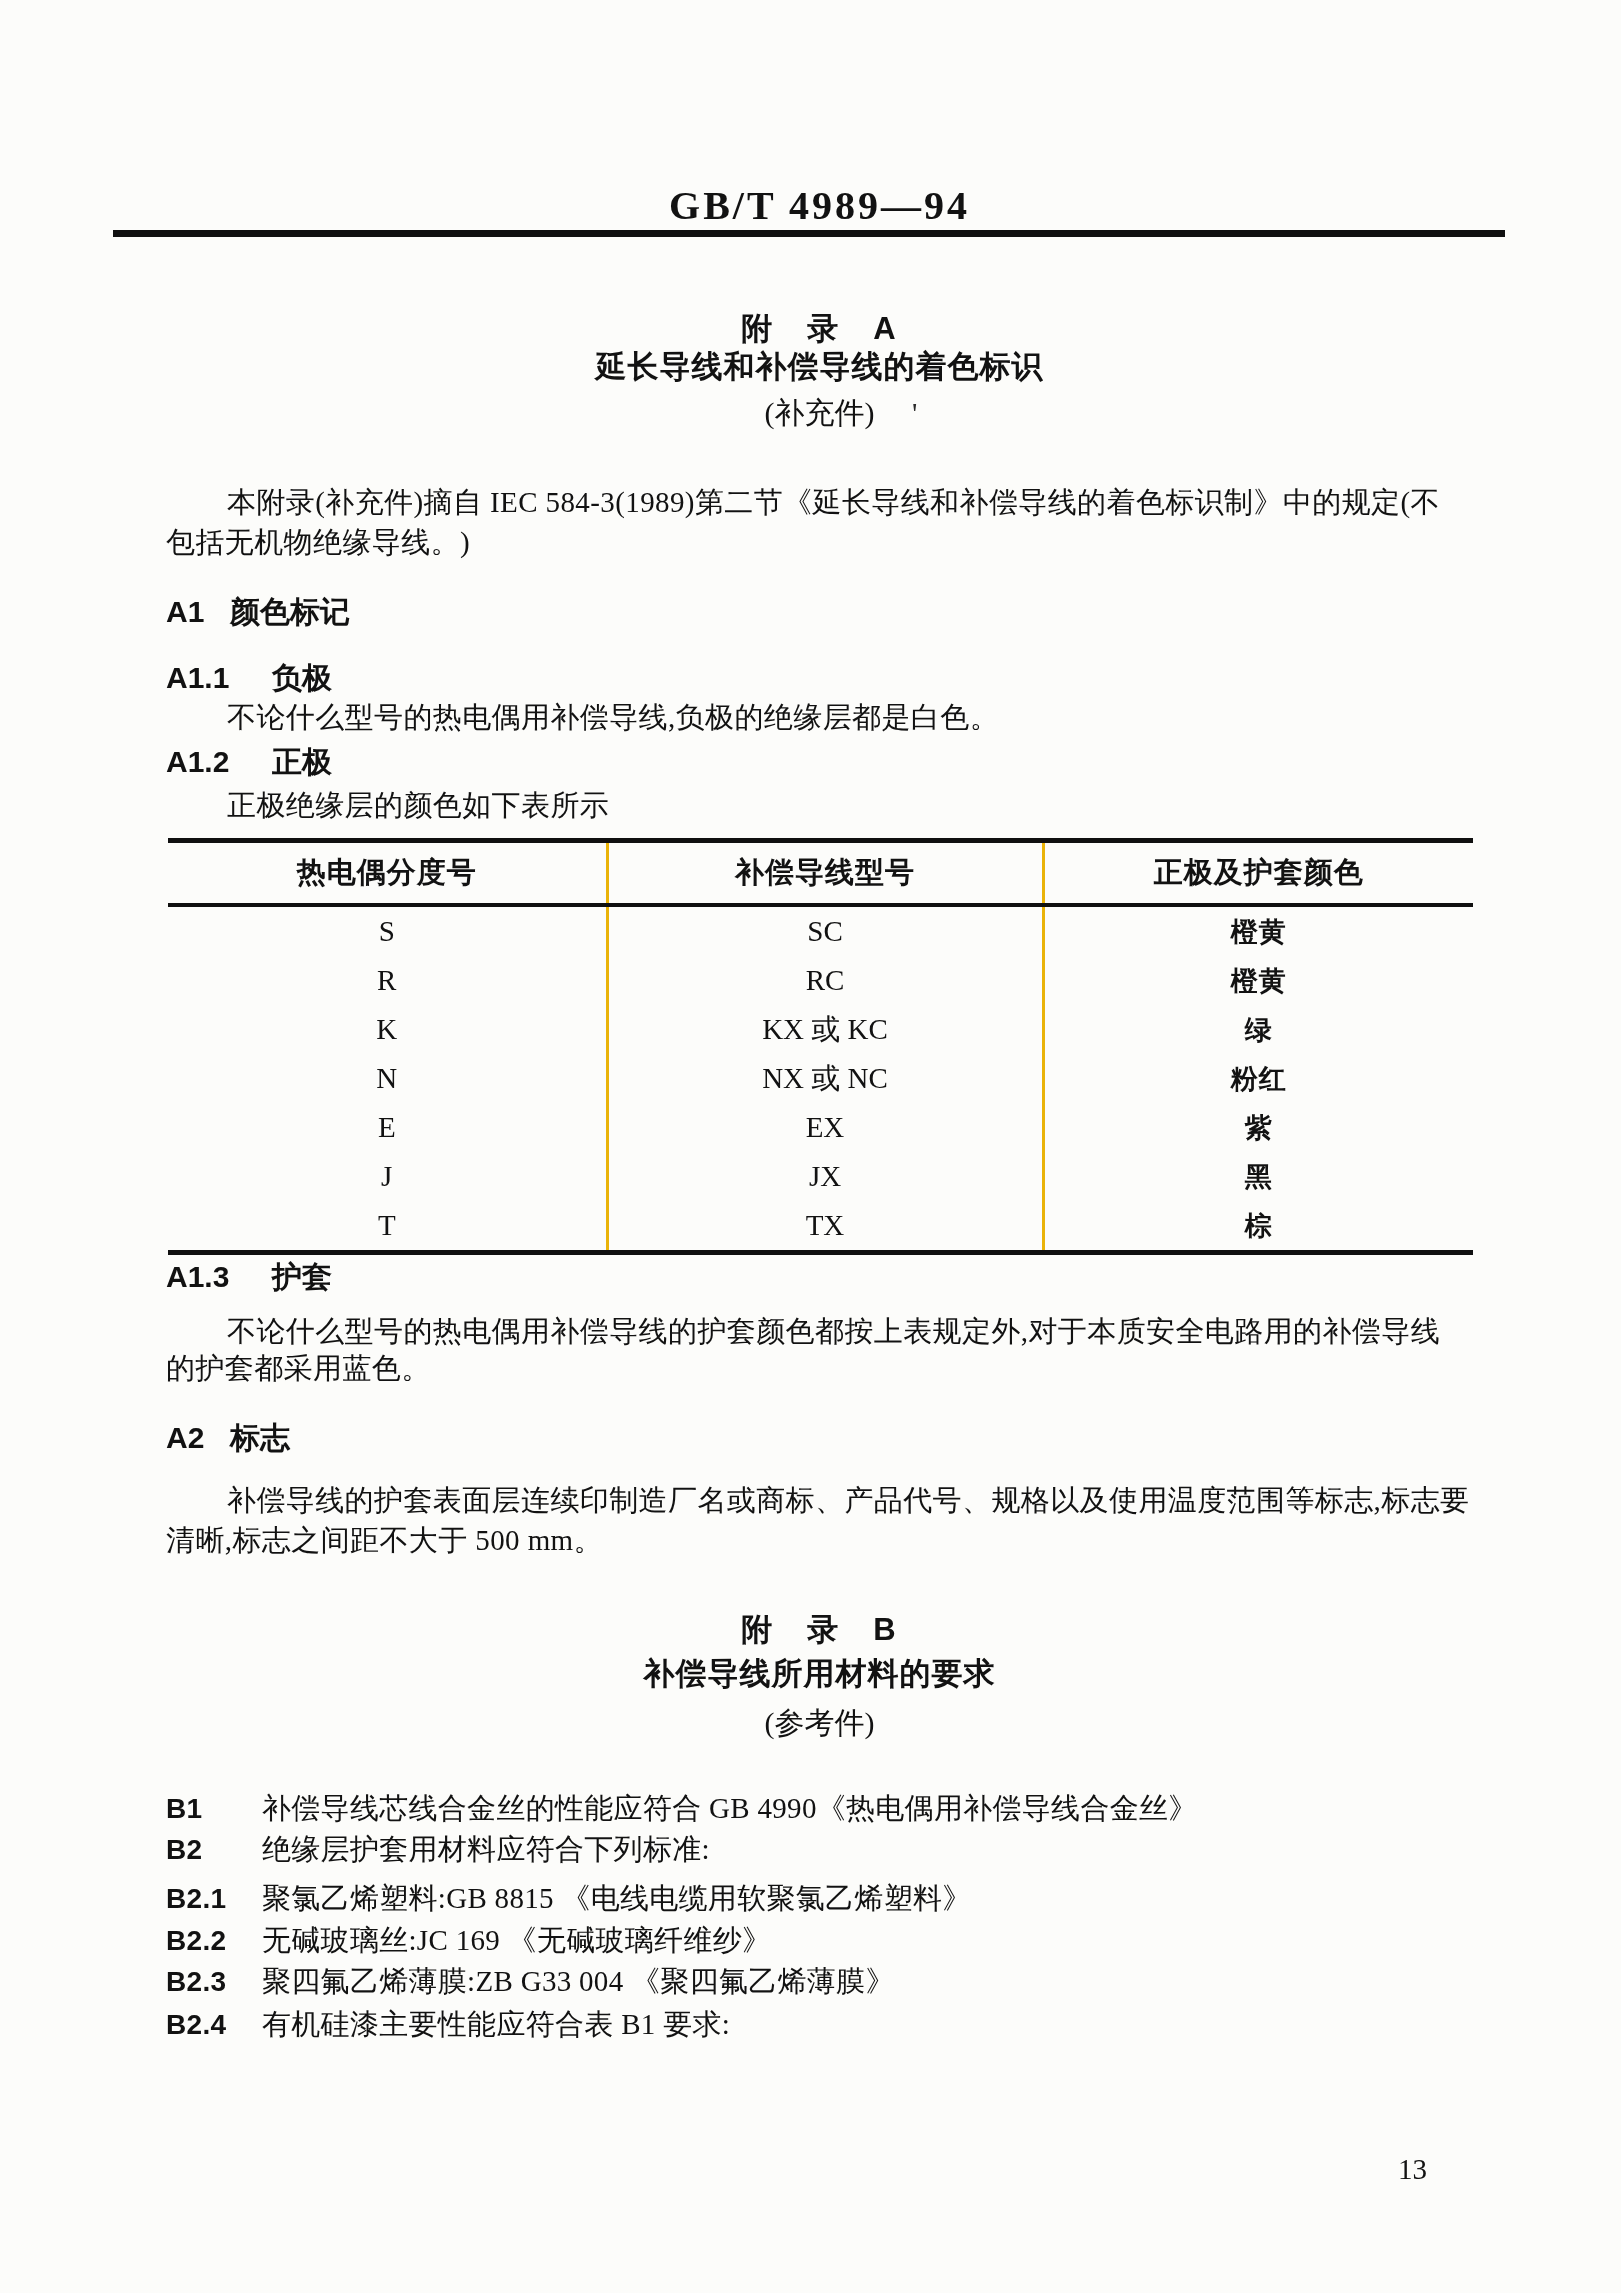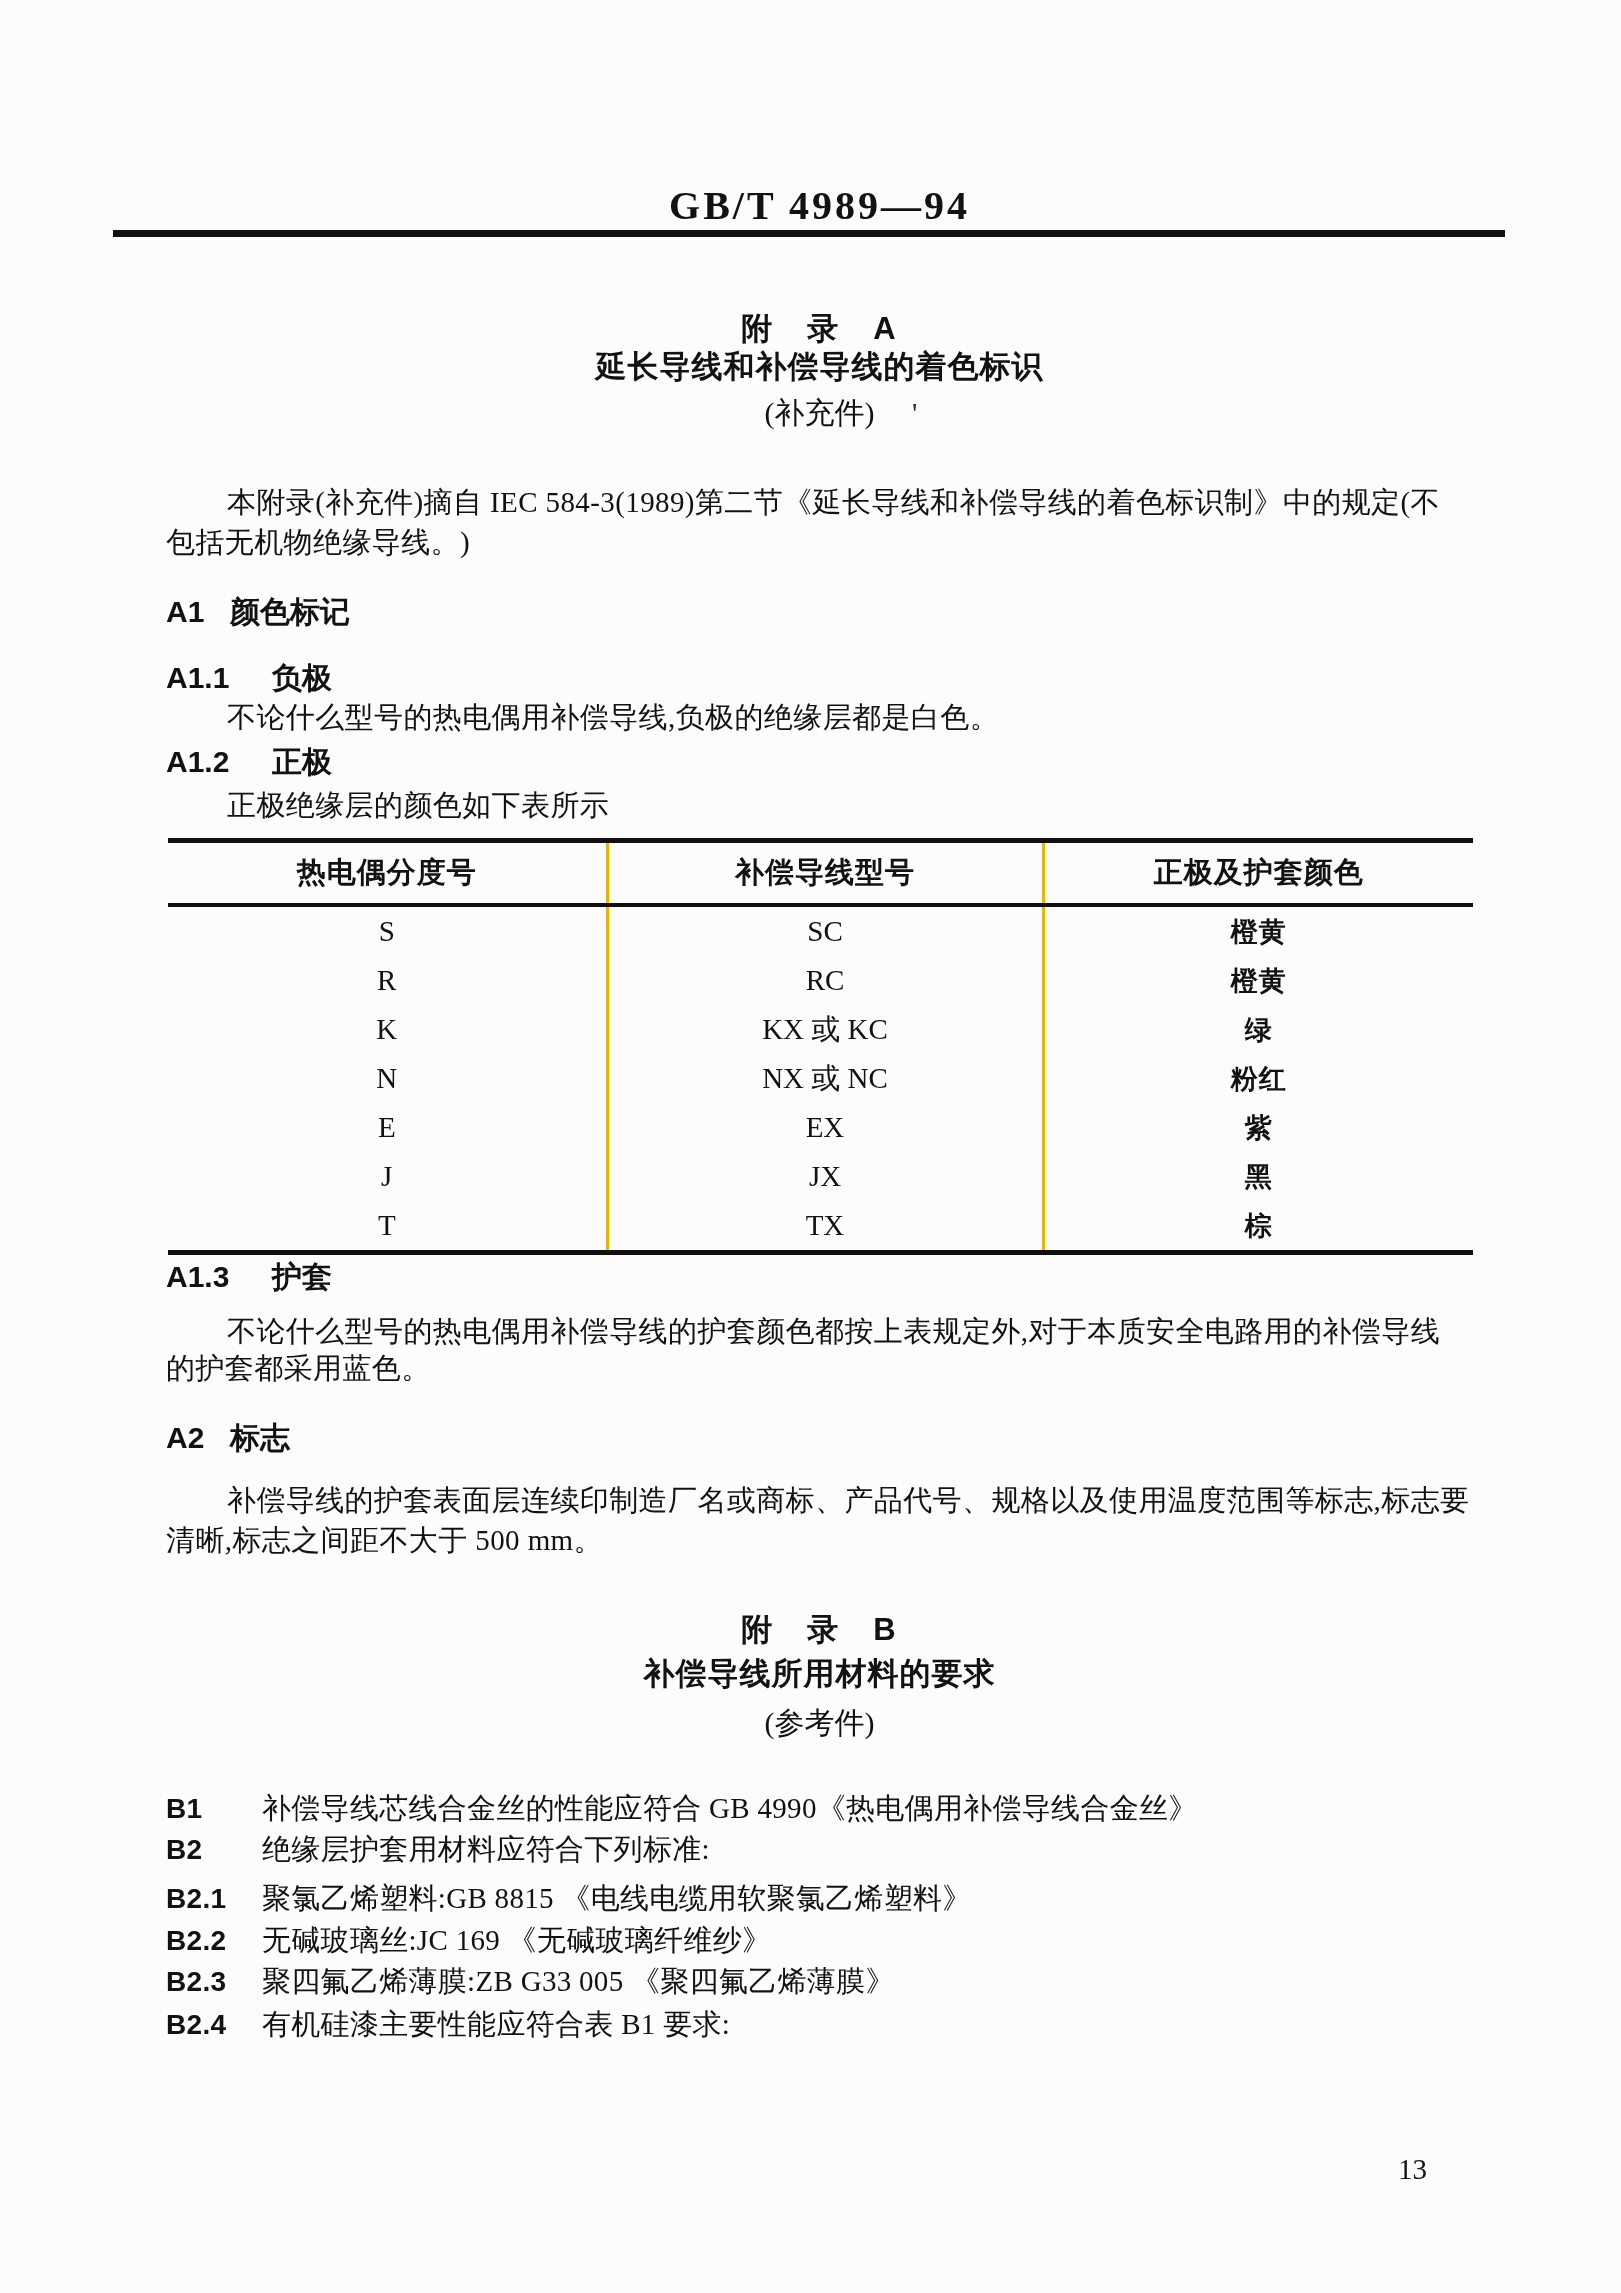--- a/index.html
+++ b/index.html
@@ -130,18 +130,18 @@
   <div class="abs body" style="top:1524px">清晰,标志之间距不大于 500 mm。</div>
 
   <div class="center appx-label" style="top:1612px">附　录　B</div>
   <div class="center appx-title" style="top:1656px">补偿导线所用材料的要求</div>
   <div class="center appx-sub" style="top:1706px">(参考件)</div>
 
   <div class="abs bitem" style="top:1792px"><span class="no">B1</span><span class="tx">补偿导线芯线合金丝的性能应符合 GB 4990《热电偶用补偿导线合金丝》</span></div>
   <div class="abs bitem" style="top:1833px"><span class="no">B2</span><span class="tx">绝缘层护套用材料应符合下列标准:</span></div>
   <div class="abs bitem" style="top:1882px"><span class="no">B2.1</span><span class="tx">聚氯乙烯塑料:GB 8815 《电线电缆用软聚氯乙烯塑料》</span></div>
   <div class="abs bitem" style="top:1924px"><span class="no">B2.2</span><span class="tx">无碱玻璃丝:JC 169 《无碱玻璃纤维纱》</span></div>
-  <div class="abs bitem" style="top:1965px"><span class="no">B2.3</span><span class="tx">聚四氟乙烯薄膜:ZB G33 005 《聚四氟乙烯薄膜》</span></div>
+  <div class="abs bitem" style="top:1965px"><span class="no">B2.3</span><span class="tx">聚四氟乙烯薄膜:ZB G33 004 《聚四氟乙烯薄膜》</span></div>
   <div class="abs bitem" style="top:2008px"><span class="no">B2.4</span><span class="tx">有机硅漆主要性能应符合表 B1 要求:</span></div>
 
   <div class="abs pageno">13</div>
 
 </div>
 
 </body></html>

